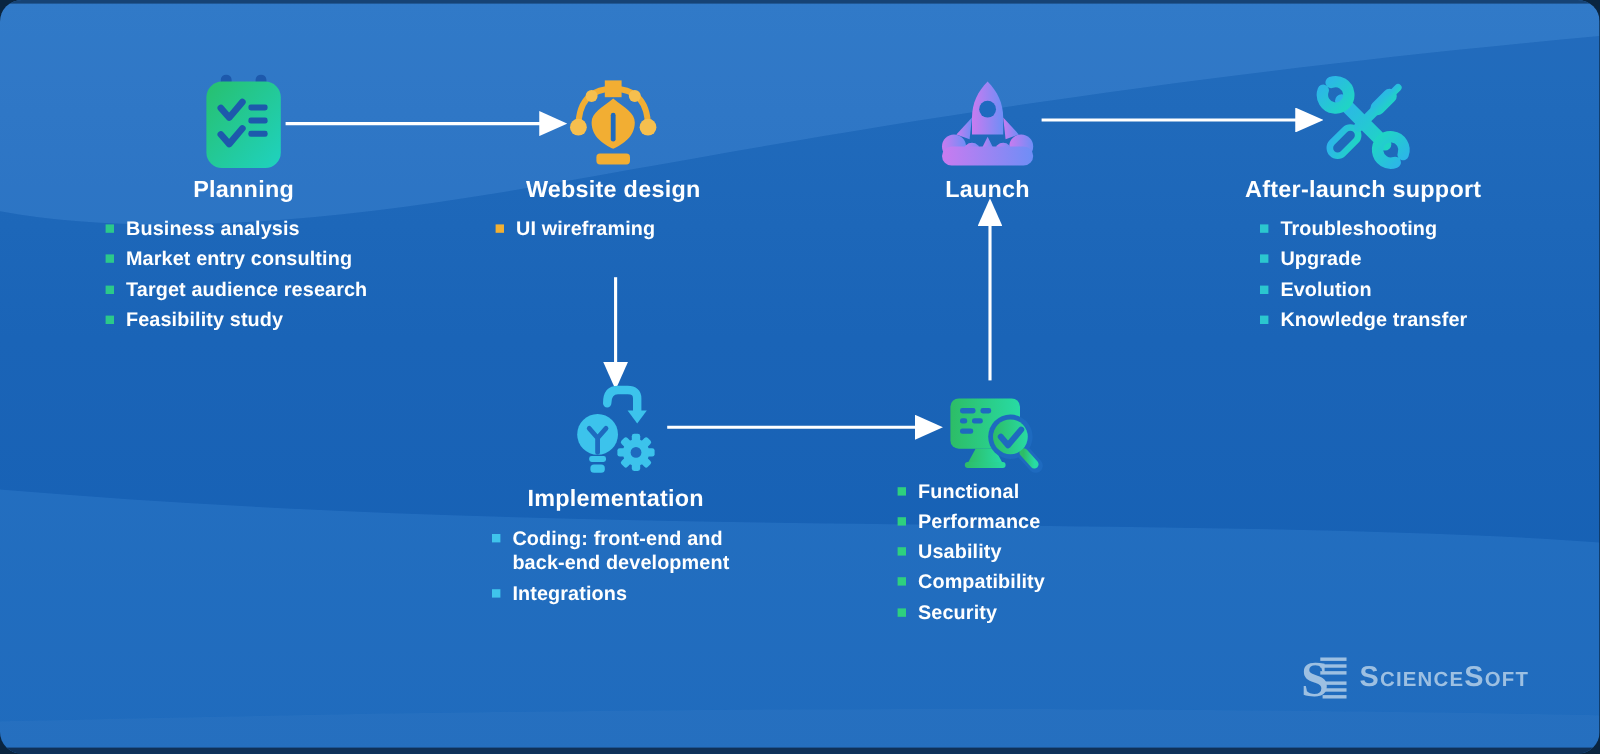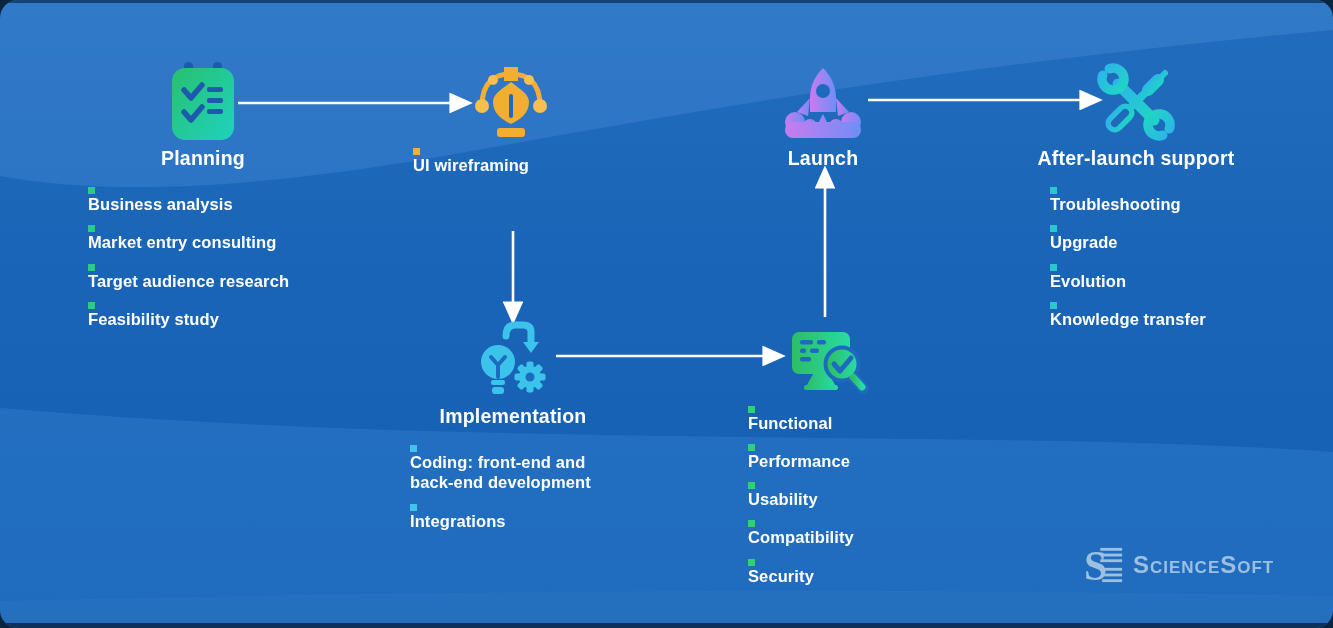--- a/index.html
+++ b/index.html
@@ -10,21 +10,21 @@
     border-radius:18px;
   }
   #bg-waves{position:absolute;inset:0;}
   .stage{position:absolute;color:#fff;}
   .icon-wrap{height:84px;display:flex;justify-content:center;align-items:flex-end;}
   .stage-title{
     margin:4px 0 10px 0;text-align:center;font-size:19.5px;font-weight:bold;
     letter-spacing:.2px;color:#fff;line-height:1.3;
   }
   .stage-list{list-style:none;margin:0;padding:0;}
-  .stage-item{display:flex;align-items:flex-start;margin-bottom:5px;font-size:16.5px;font-weight:600;line-height:1.22;letter-spacing:.1px;color:#fff;flex-direction:column;}
+  .stage-item{display:flex;align-items:flex-start;margin-bottom:5px;font-size:16.5px;font-weight:600;line-height:1.22;letter-spacing:.1px;color:#fff;}
   .bullet{flex:none;width:7px;height:7px;margin:6px 10px 0 0;background:var(--bullet,#fff);}
   #arrow-layer{position:absolute;inset:0;pointer-events:none;}
   #logo{position:absolute;left:1086px;top:544px;display:flex;align-items:center;gap:9px;}
   #logo-text{
     font-size:24px;font-weight:600;font-variant:small-caps;letter-spacing:1px;
     color:#9dc0e2;line-height:1;
   }
 </style>
 </head>
 <body>
@@ -100,20 +100,21 @@
         <circle cx="11" cy="44" r="7" fill="#f6bf4e"></circle>
         <circle cx="69" cy="44" r="7" fill="#f6bf4e"></circle>
         <circle cx="22" cy="18" r="5" fill="#f6bf4e"></circle>
         <circle cx="58" cy="18" r="5" fill="#f6bf4e"></circle>
         <rect x="33" y="5" width="14" height="14" fill="#f2ae33"></rect>
         <path d="M40,20 C50,28 58,32 58,40 C58,52 48,58 40,62 C32,58 22,52 22,40 C22,32 30,28 40,20 Z" fill="#f2ae33"></path>
         <path d="M40,34 L40,54" stroke="#1e6abf" stroke-width="4" stroke-linecap="round"></path>
         <rect x="26" y="66" width="28" height="9" rx="3" fill="#f2ae33"></rect>
       </svg>
     </div>
+    <h2 class="stage-title">Website design</h2>
     <ul class="stage-list" style="padding-left:15px;">
       <li class="stage-item">
           <span class="bullet"></span>
           <span class="item-text">UI wireframing</span>
         </li>
     </ul>
   </div>
 
   <div class="stage" style="left:723px;top:58px;width:200px;">
     <div class="icon-wrap">

